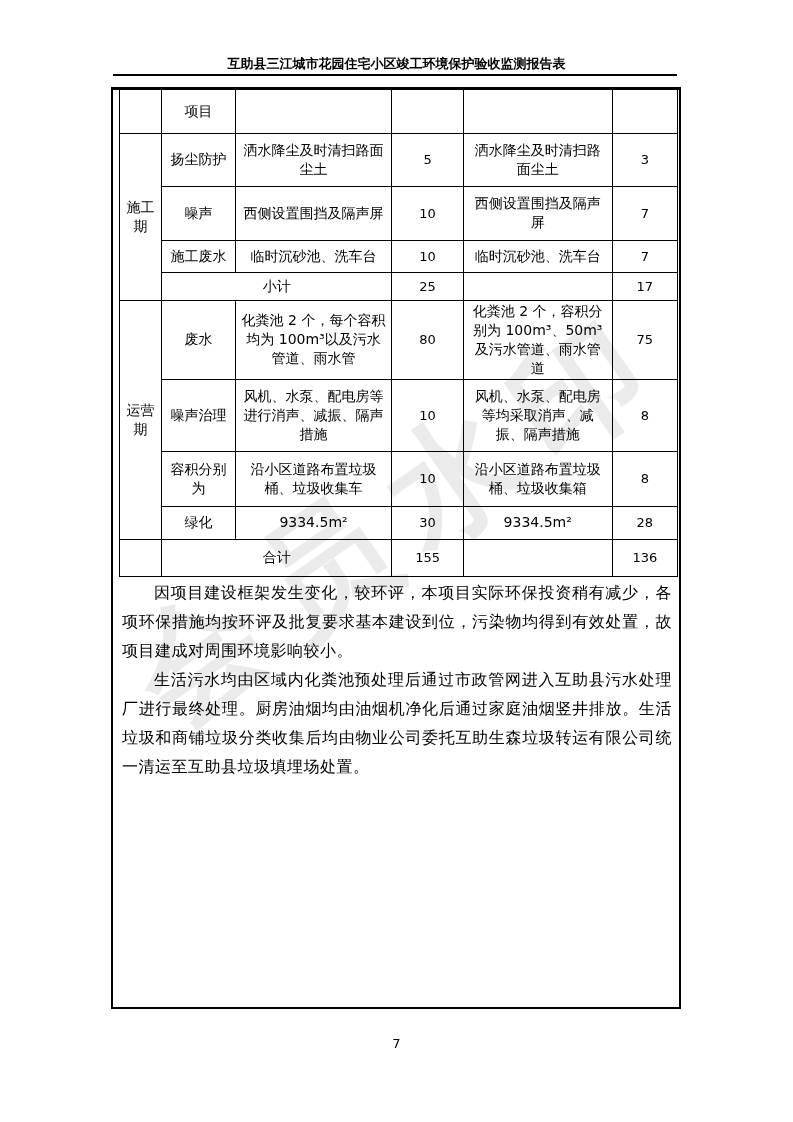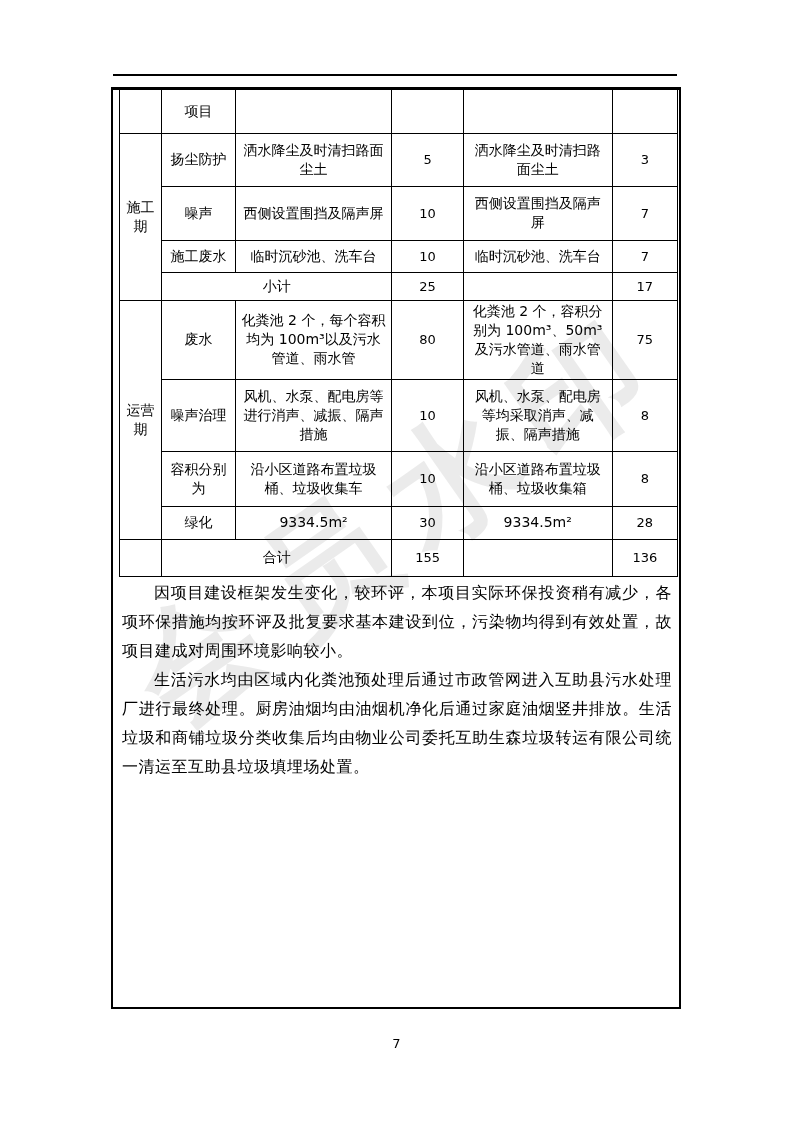--- a/index.html
+++ b/index.html
@@ -105,20 +105,21 @@
     z-index:1;
   }
 </style>
 </head>
 <body>
 
 <div class="page">
 
   <div class="watermark">会员水印</div>
 
+  <div class="header-title">互助县三江城市花园住宅小区竣工环境保护验收监测报告表</div>
   <div class="header-rule"></div>
 
   <div class="content-frame">
 
     <table class="env-table">
       <colgroup>
         <col style="width:42px">
           <col style="width:73px">
           <col style="width:156px">
         <col style="width:71px">

